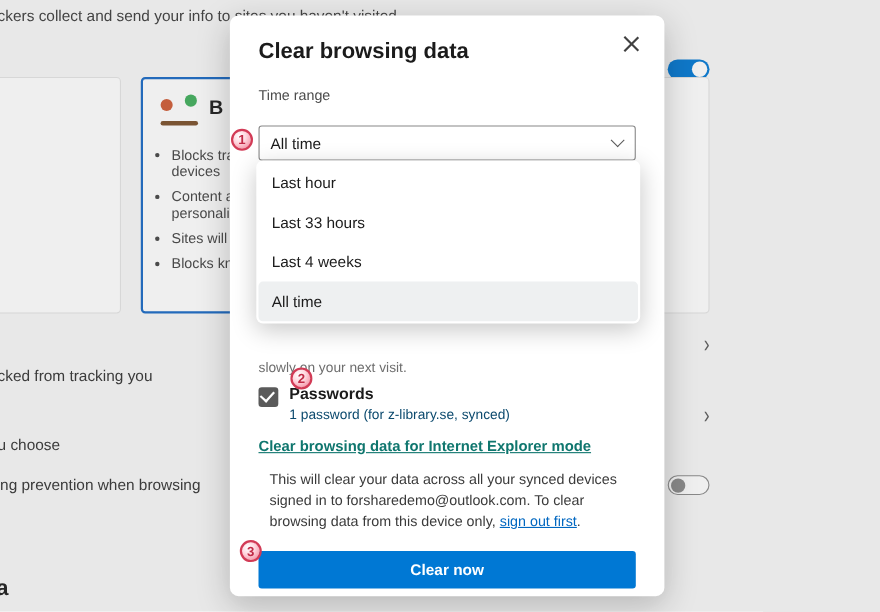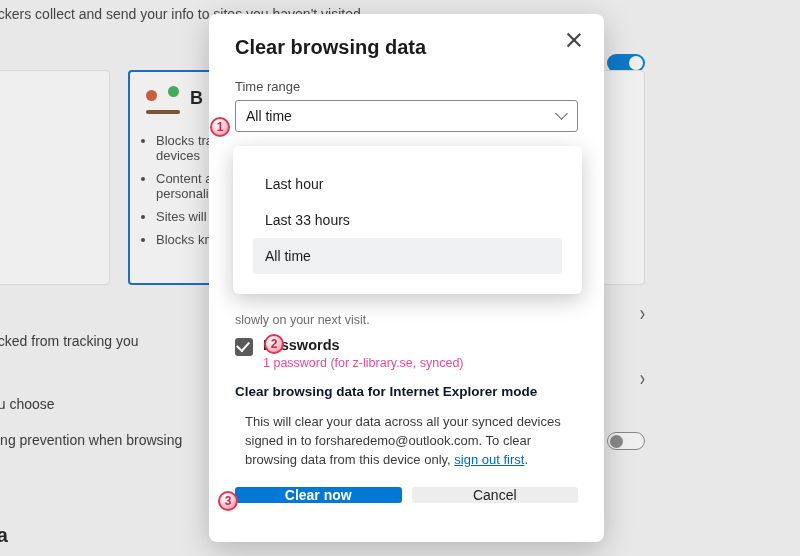--- a/index.html
+++ b/index.html
@@ -23,38 +23,38 @@
   .bg-card-balanced .icon { width: 36px; height: 28px; display: inline-block; position: relative; }
   .bg-card-balanced .icon::before { content:""; position:absolute; width:34px; height:4px; background:#7a4f2a; bottom:2px; left:2px; border-radius:2px; }
   .bg-card-balanced .icon::after { content:""; position:absolute; width:11px; height:11px; border-radius:50%; background:#cf5a34; top:2px; left:2px; box-shadow: 22px -4px 0 0 #3fae5a; }
   .bg-card-balanced h3 { font-size: 18px; font-weight: 600; display:inline-block; vertical-align: top; margin-left:6px;}
   .modal { position: absolute; left: 209px; top: 14px; width: 395px; height: 528px; background: #fff; border-radius: 8px; box-shadow: 0 8px 30px rgba(0,0,0,0.22); padding: 22px 26px 20px 26px; }
   .modal h2 { font-size: 20px; font-weight: 600; margin-bottom: 20px; }
   .close-x { position: absolute; top: 18px; right: 22px; width: 16px; height: 16px; cursor: pointer; }
   .close-x::before, .close-x::after { content:""; position:absolute; left:7px; top:-1px; width:1.5px; height:18px; background:#414141; }
   .close-x::before { transform: rotate(45deg); }
   .close-x::after { transform: rotate(-45deg); }
-  .field-label { font-size: 13px; color: #4b4b4b; margin-bottom: 6px; }
+  .field-label { font-size: 13px; color: #4b4b4b; margin-bottom: 20px; }
   .select { position: relative; border: 1px solid #888; border-radius: 3px; height: 32px; line-height: 30px; padding: 0 10px; cursor: pointer; }
   .select .chev { position: absolute; right: 10px; top: 12px; width: 10px; height: 10px; }
   .select .chev::before { content:""; position:absolute; width:8px; height:8px; border-right:1.5px solid #5b5b5b; border-bottom:1.5px solid #5b5b5b; transform: rotate(45deg); top:-4px; left:0; }
-  .dropdown { position: absolute; left: 24px; top: 132px; width: 349px; background: #fff; border-radius: 6px; box-shadow: 0 6px 22px rgba(0,0,0,0.22); padding: 20px; z-index: 5; }
+  .dropdown { position: absolute; left: 24px; top: 132px; width: 349px; background: #fff; border-radius: 6px; box-shadow: 0 6px 22px rgba(0,0,0,0.22); padding: 2px; z-index: 5; }
   .dropdown .opt { padding: 10px 12px; border-radius: 4px; font-size: 14px; cursor: pointer; }
   .dropdown .opt.sel { background: #eef0f1; }
   .under-text { font-size: 12.5px; color: #6e6e6e; margin-top: 180px; line-height: 1.35; }
   .check-row { display: flex; gap: 10px; margin-top: 8px; align-items:flex-start; }
   .checkbox { width: 18px; height: 18px; border-radius: 3px; background: #5a5a5a; position: relative; flex: 0 0 18px; margin-top:1px; cursor:pointer; }
   .checkbox::after { content:""; position:absolute; left:4px; top:1px; width:6px; height:10px; border-right:2px solid #fff; border-bottom:2px solid #fff; transform: rotate(42deg); }
   .check-row .lbl { font-weight: 600; font-size: 14.5px; }
-  .check-row .sub { font-size: 12.5px; color: #ec4899; margin-top: 3px; }
-  .link { color: #0f172a; cursor: pointer; font-weight: 600; font-size: 13.5px; display:inline-block; margin-top: 14px; }
+  .check-row .sub { font-size: 12.5px; color: #0c4a6e; margin-top: 3px; }
+  .link { color: #0f766e; text-decoration: underline; cursor: pointer; font-weight: 600; font-size: 13.5px; display:inline-block; margin-top: 14px; }
   .sync-note { font-size: 13px; color: #3a3a3a; margin-top: 14px; line-height: 1.45; margin-left: 10px; }
   .sync-note a { color: #0067c0; text-decoration: underline; cursor: pointer; }
   .btn-row { display: flex; gap: 10px; margin-top: 18px; }
-  .btn { flex: 1; height: 16px; border-radius: 3px; border: none; font-size: 14px; cursor: pointer; }
+  .btn { flex: 1; height: 34px; border-radius: 3px; border: none; font-size: 14px; cursor: pointer; }
   .btn.primary { background: #0078d4; color: #fff; font-weight: 600; }
   .btn.secondary { background: #ededed; color: #222; }
   .step { position: absolute; width: 20px; height: 20px; border-radius: 50%; background: radial-gradient(circle at 35% 30%, #fff, #ffd7df 40%, #f5a2b2 75%); border: 2px solid #d23b56; color: #c02a46; font-size: 12px; font-weight: 700; display:flex; align-items:center; justify-content:center; z-index: 20; }
 </style>
 </head>
 <body>
 
 <div class="bg">
   <div class="bg-text-top">ackers collect and send your info to sites you haven't visited.</div>
 
@@ -107,20 +107,21 @@
   <div class="field-label">Time range</div>
   <div class="select">
     <span>All time</span>
     <span class="chev"></span>
   </div>
 
   
   <div class="dropdown">
     <div class="opt">Last hour</div>
     <div class="opt">Last 33 hours</div>
+    <div class="opt">Last 4 weeks</div>
     <div class="opt sel">All time</div>
   </div>
 
   <div class="under-text">slowly on your next visit.</div>
 
   <div class="check-row">
     <div class="checkbox"></div>
     <div>
       <div class="lbl">Passwords</div>
       <div class="sub">1 password (for z-library.se, synced)</div>
@@ -128,19 +129,18 @@
   </div>
 
   <span class="link">Clear browsing data for Internet Explorer mode</span>
 
   <div class="sync-note">
     <span>This will clear your data across all your synced devices signed in to forsharedemo@outlook.com. To clear browsing data from this device only, </span><a>sign out first</a><span>.</span>
   </div>
 
   <div class="btn-row">
     <button class="btn primary">Clear now</button>
-    <button class="btn secondary">Cancel</button>
   </div>
 </div>
 
 <div class="step" style="left:210px; top:117px;">1</div>
 <div class="step" style="left:264px; top:334px;">2</div>
 <div class="step" style="left:218px; top:491px;">3</div>
 
 </body></html>

